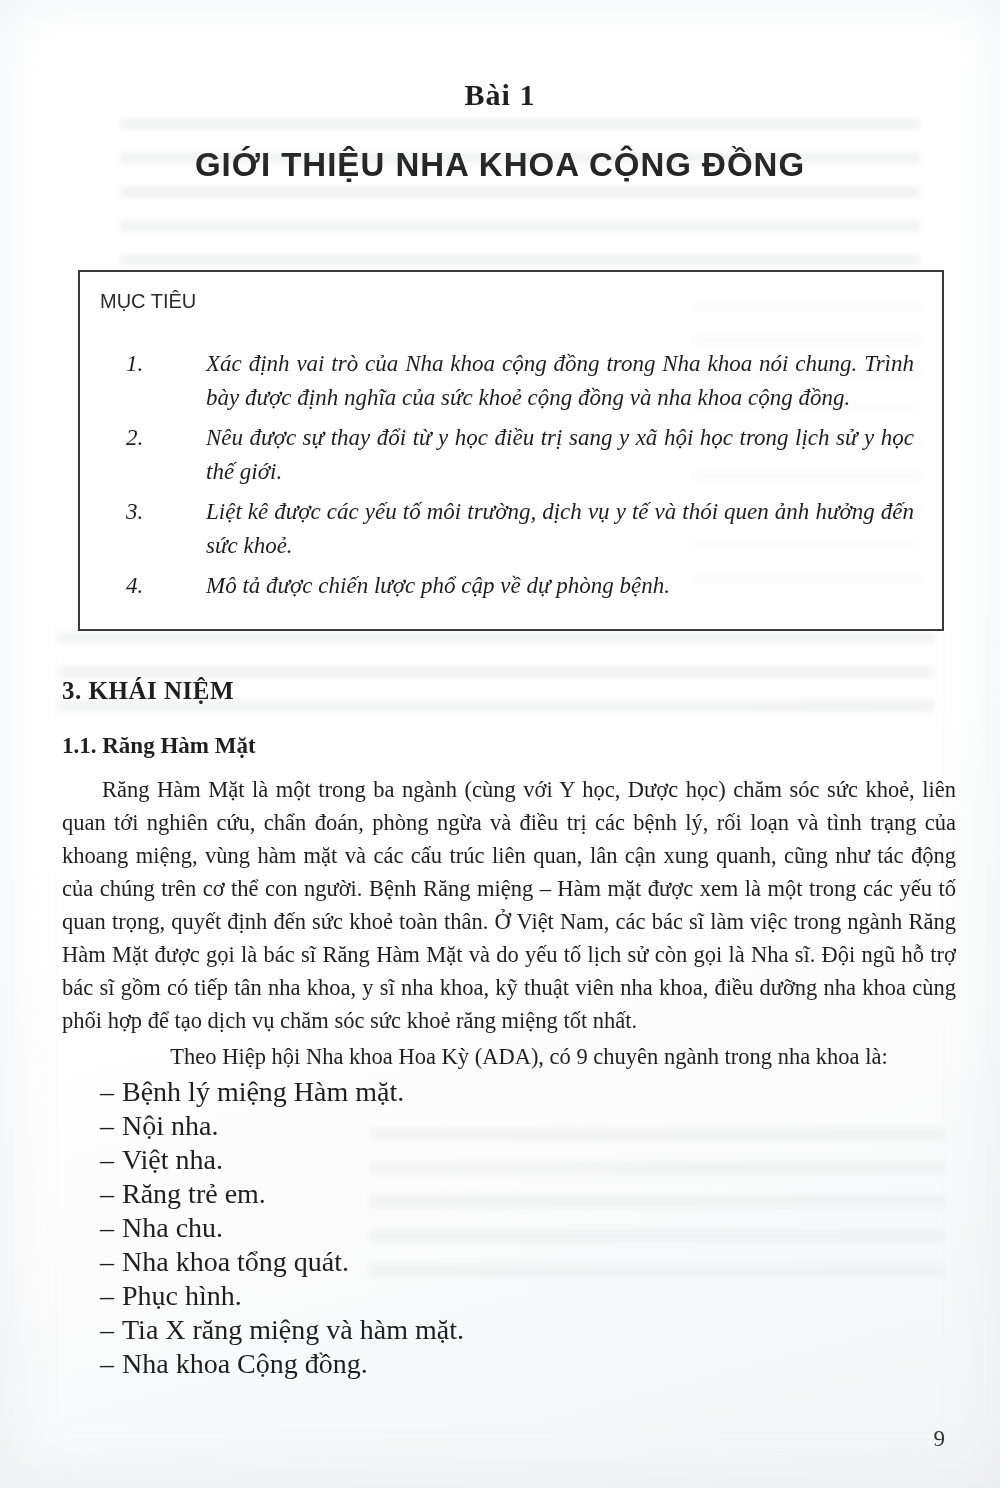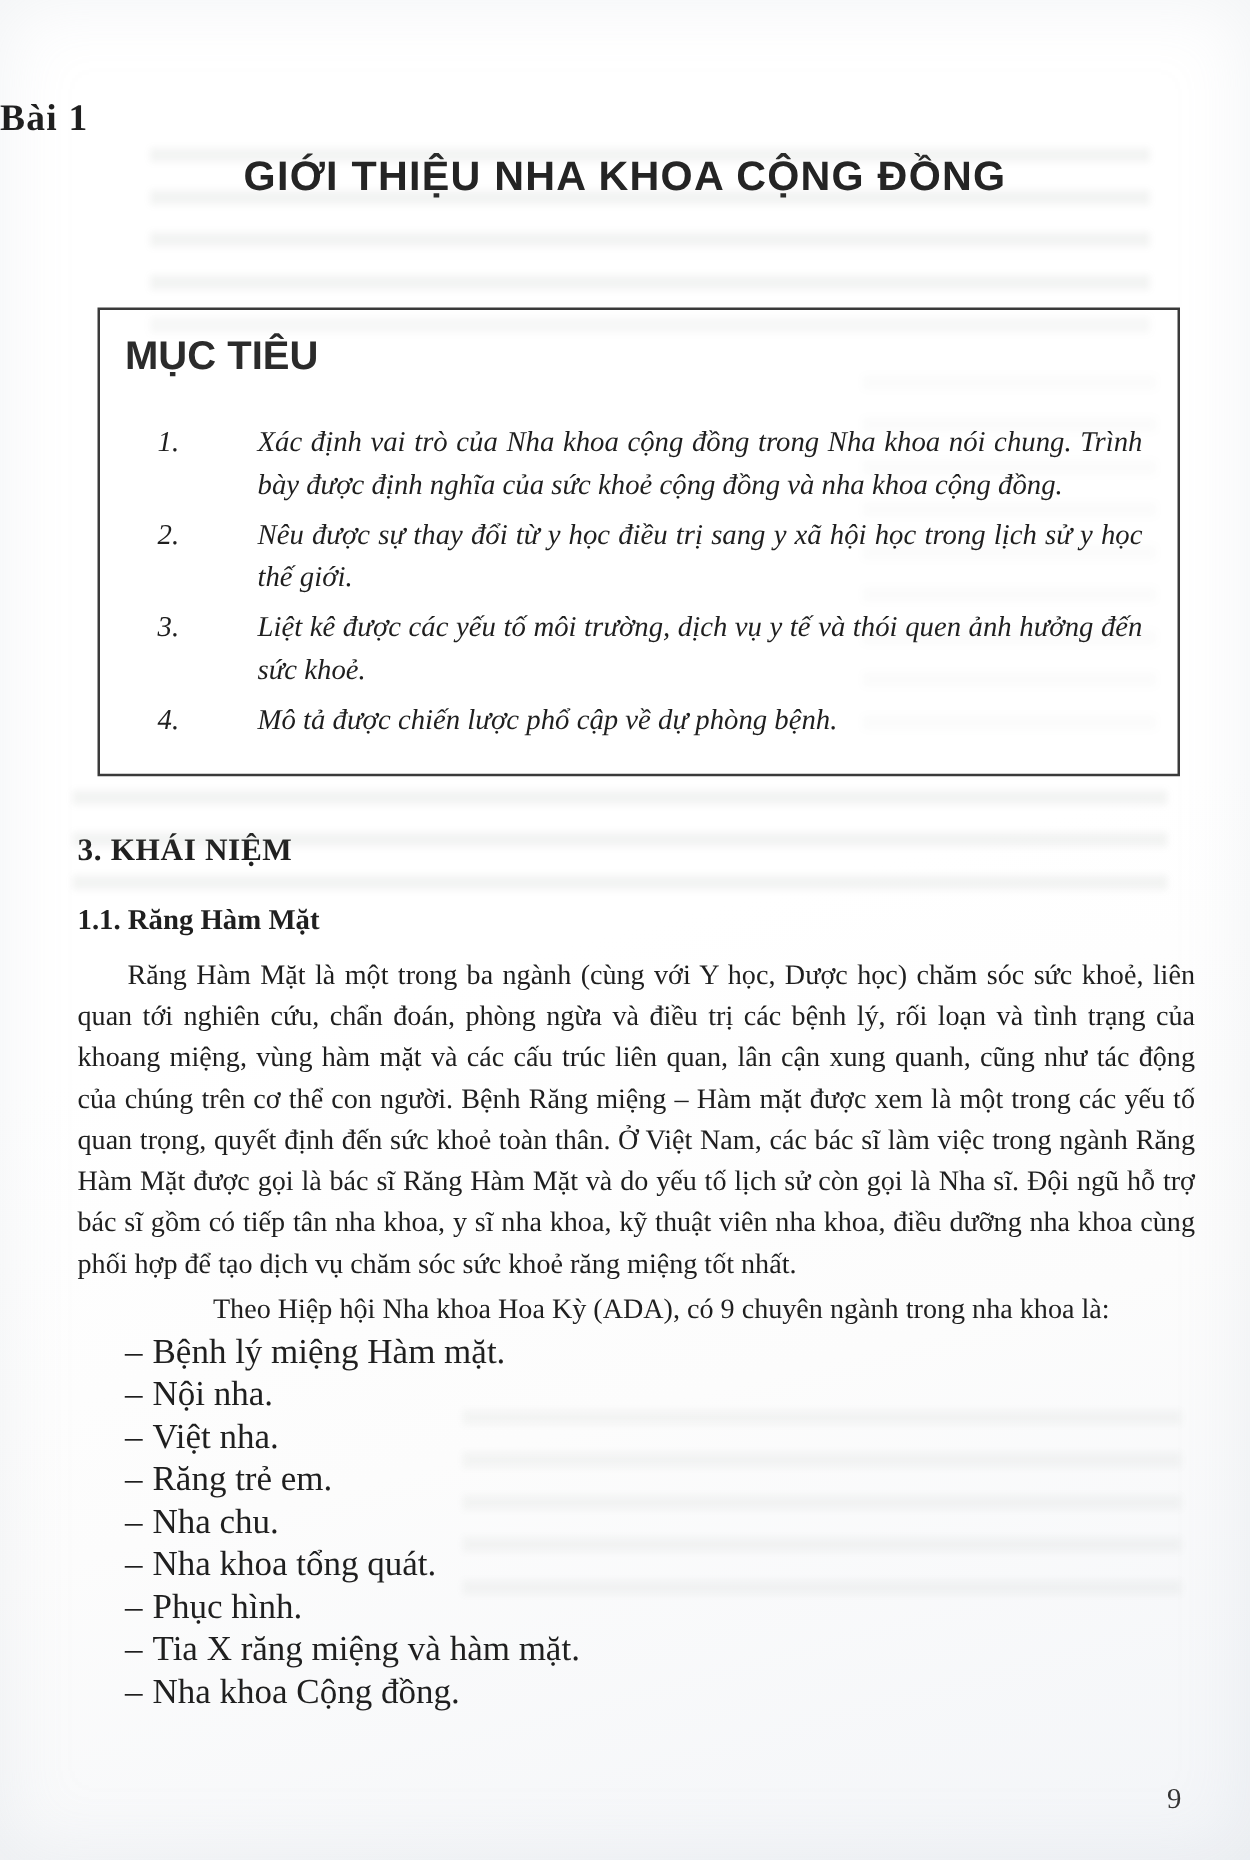--- a/index.html
+++ b/index.html
@@ -24,43 +24,43 @@
     opacity:.55;
     pointer-events:none;
   }
   .ghost-1 { top:118px; left:120px; width:800px; height:160px; }
   .ghost-2 { top:300px; left:690px; width:235px; height:290px; opacity:.28; }
   .ghost-3 { top:632px; left:58px;  width:876px; height:82px;  }
   .ghost-4 { top:1128px; left:370px; width:575px; height:155px; opacity:.4; }
 
   .lesson {
     padding-top:78px;
-    text-align:left;
+    text-align:center;
     font-size:30px; font-weight:bold;
     letter-spacing:1px;
   }
   .title {
-    margin-top:10px;
+    margin-top:34px;
     text-align:center;
     font-family:"Liberation Sans", sans-serif;
     font-size:33px; font-weight:bold;
     letter-spacing:1px;
     color:#242424;
   }
   .objectives {
     position:relative;
     margin:86px 56px 0 78px;
     border:2px solid #3a3a3a;
     padding:18px 24px 20px 20px;
     min-height:335px;
     background:rgba(255,255,255,0.35);
   }
   .obj-heading {
     font-family:"Liberation Sans", sans-serif;
-    font-size:32px; font-weight:bold;
+    font-size:20px; font-weight:normal;
     color:#2b2b2b;
   }
   .obj-list {
     list-style:none;
     margin-top:34px;
     padding-left:26px;
     font-style:italic;
     font-size:23px;
     line-height:34px;
   }

